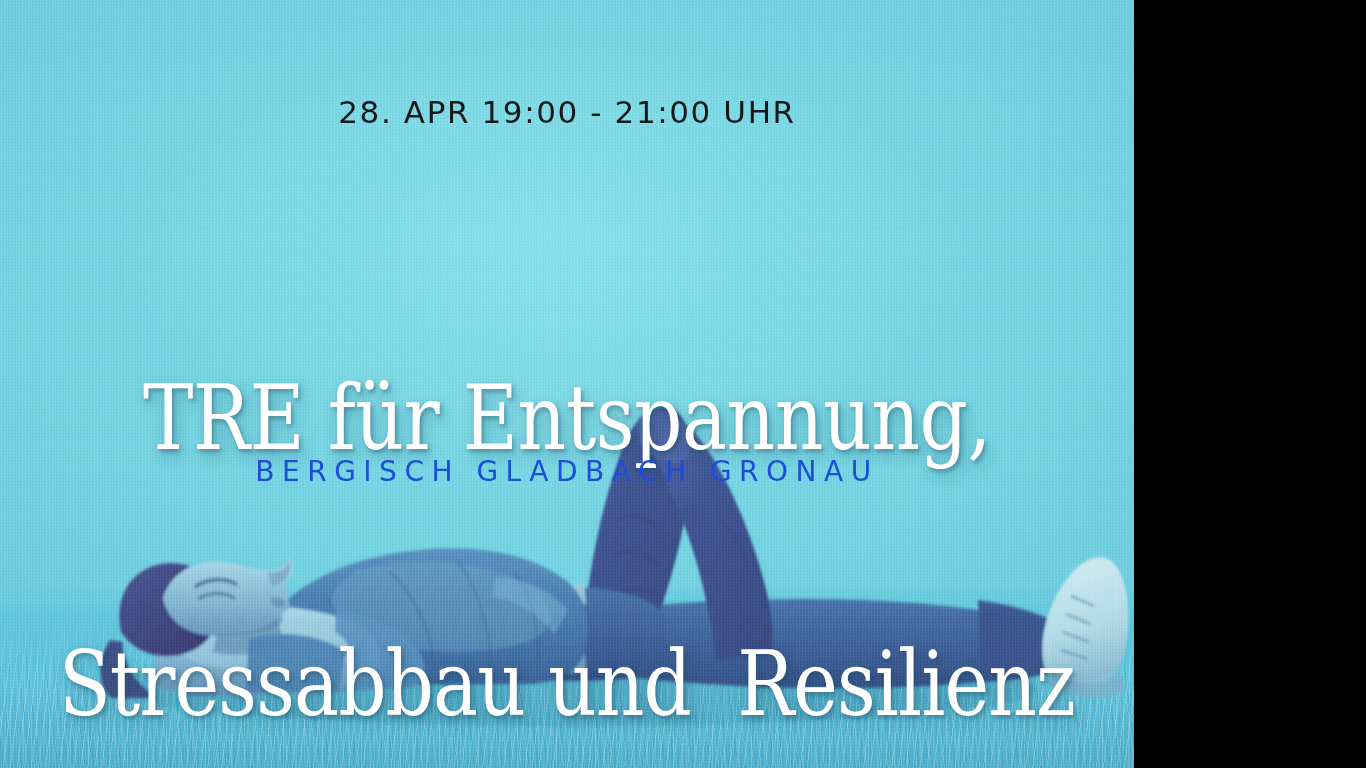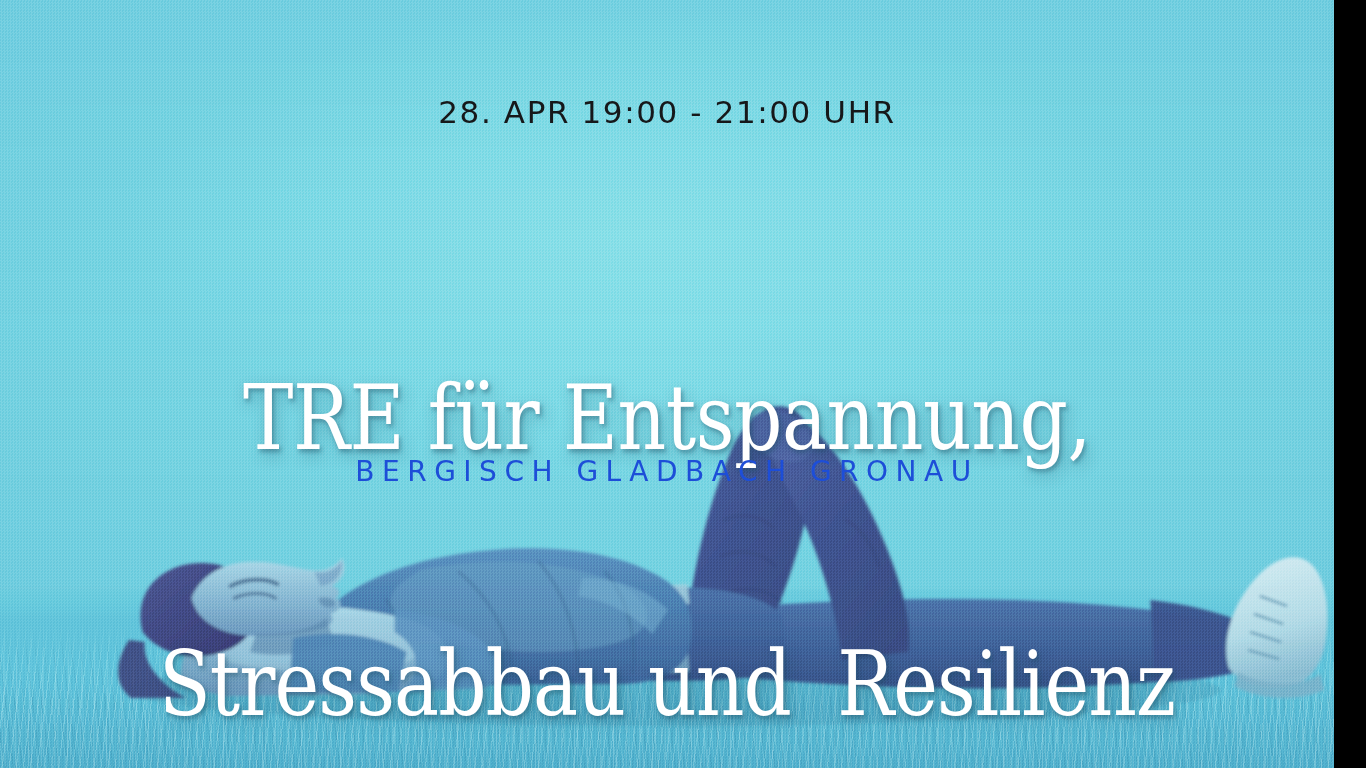--- a/index.html
+++ b/index.html
@@ -3,21 +3,21 @@
 <meta charset="utf-8">
 <title>TRE Event Poster</title>
 <style>
   html, body {
     margin: 0;
     padding: 0;
     background: #000;
   }
   #poster {
     position: relative;
-    width: 1334px;
+    width: 1134px;
     height: 768px;
     overflow: hidden;
     font-family: "Liberation Sans", sans-serif;
     background: #72d3e4;
     user-select: none;
   }
 
   
   .sky {
     position: absolute;

